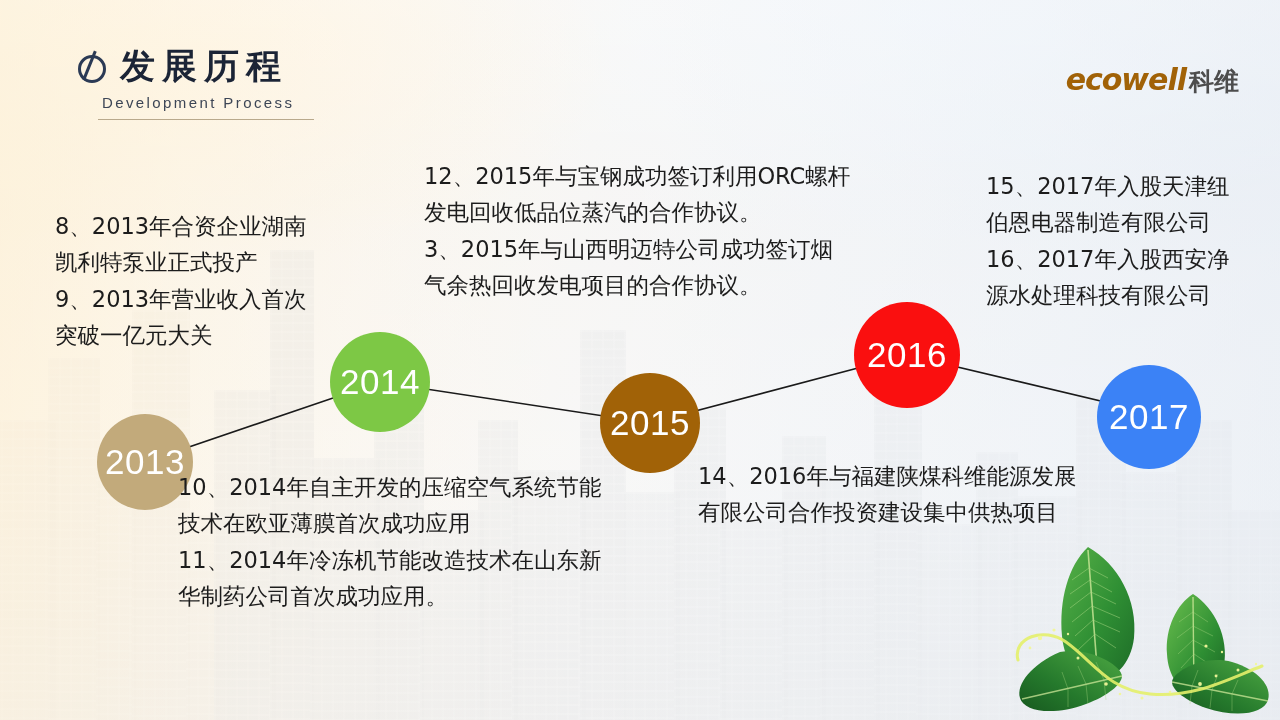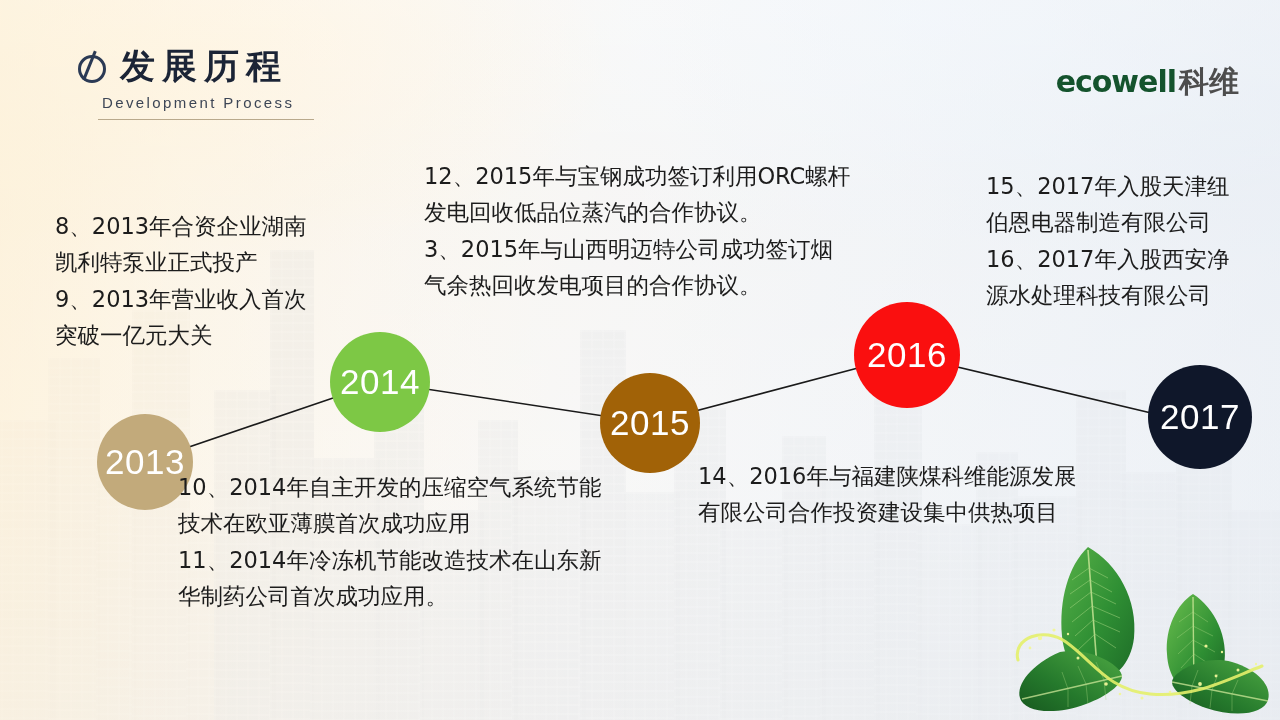--- a/index.html
+++ b/index.html
@@ -85,25 +85,25 @@
     white-space:nowrap;
   }
   .title-rule{
     margin-top:8px;margin-left:22px;width:216px;height:1px;background:#b9a98c;
   }
   .logo{
     position:absolute;right:41px;top:62px;display:flex;align-items:baseline;gap:3px;
     white-space:nowrap;
   }
   .logo-en{
-    font-size:30px;font-weight:bold;color:#14532d;letter-spacing:-1px;
+    font-size:30px;font-weight:bold;font-style:italic;color:#a16207;letter-spacing:-1px;
     font-family:"DejaVu Sans","Liberation Sans",sans-serif;
   }
   .logo-cn{
-    font-size:30px;font-weight:bold;color:#4d4d4d;letter-spacing:0px;
+    font-size:25px;font-weight:bold;color:#4d4d4d;letter-spacing:0px;
     font-family:"DejaVu Sans","Liberation Sans",sans-serif;
   }
 
   
   .timeline{position:absolute;inset:0;}
   .tl-lines{position:absolute;inset:0;pointer-events:none;}
   .node{
     position:absolute;border-radius:50%;
     display:flex;align-items:center;justify-content:center;
     color:#ffffff;font-size:35px;letter-spacing:.5px;
@@ -191,21 +191,21 @@
     </div>
     <div class="node" style="left: 330px; top: 332px; width: 100px; height: 100px; background: rgb(125, 200, 69);">
       <span>2014</span>
     </div>
     <div class="node" style="left: 600px; top: 373px; width: 100px; height: 100px; background: #a16207;">
       <span>2015</span>
     </div>
     <div class="node" style="left: 854px; top: 302px; width: 106px; height: 106px; background: rgb(250, 15, 15);">
       <span>2016</span>
     </div>
-    <div class="node" style="left: 1148px; top: 365px; width: 104px; height: 104px; background: #0f172a;">
+    <div class="node" style="left: 1097px; top: 365px; width: 104px; height: 104px; background: #3b82f6;">
       <span>2017</span>
     </div>
   </div>
 
   <div class="txt s23" style="left:55px;top:208px;width:330px;">8、2013年合资企业湖南
 凯利特泵业正式投产
 9、2013年营业收入首次
 突破一亿元大关</div>
 
   <div class="txt s23" style="left:424px;top:158px;width:530px;">12、2015年与宝钢成功签订利用ORC螺杆

